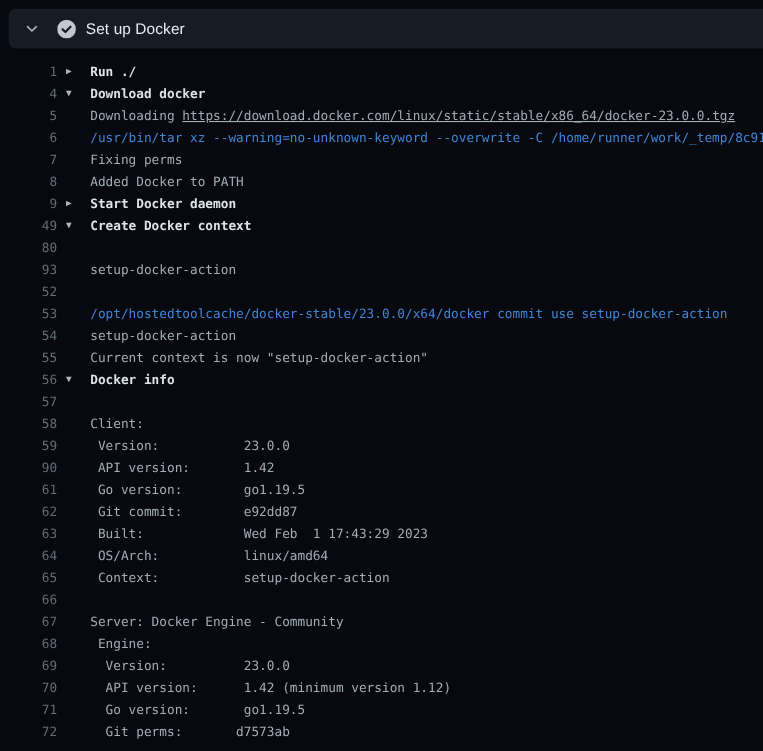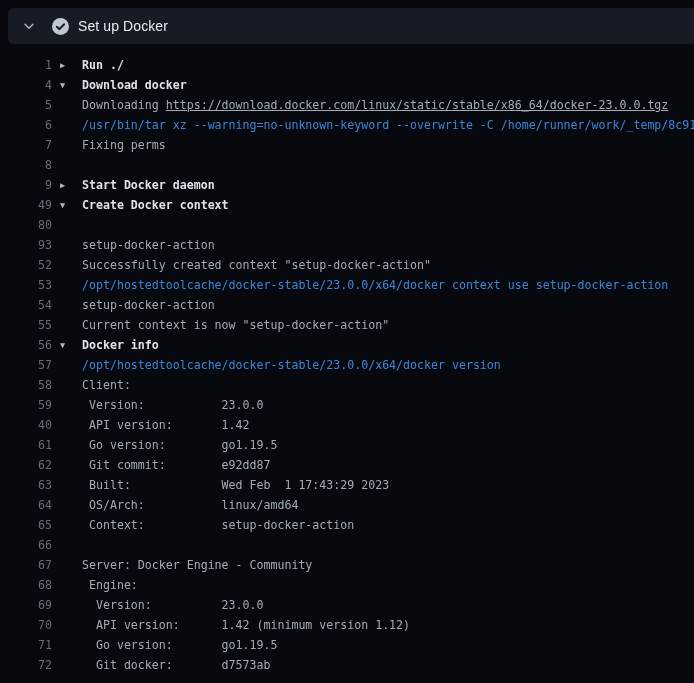--- a/index.html
+++ b/index.html
@@ -87,42 +87,42 @@
     <span class="step-title">Set up Docker</span>
   </div>
 
   <div class="log">
     <div id="rows">
         <div class="row group"><span class="num">1</span><span class="gutter">▶</span><span class="text">Run ./</span></div>
         <div class="row group"><span class="num">4</span><span class="gutter">▼</span><span class="text">Download docker</span></div>
         <div class="row"><span class="num">5</span><span class="gutter"></span><span class="text">Downloading </span><span class="lnk">https://download.docker.com/linux/static/stable/x86_64/docker-23.0.0.tgz</span></div>
         <div class="row cmd"><span class="num">6</span><span class="gutter"></span><span class="text">/usr/bin/tar xz --warning=no-unknown-keyword --overwrite -C /home/runner/work/_temp/8c91</span></div>
         <div class="row"><span class="num">7</span><span class="gutter"></span><span class="text">Fixing perms</span></div>
-        <div class="row"><span class="num">8</span><span class="gutter"></span></div>
+        <div class="row"><span class="num">8</span><span class="gutter"></span><span class="text">Added Docker to PATH</span></div>
         <div class="row group"><span class="num">9</span><span class="gutter">▶</span><span class="text">Start Docker daemon</span></div>
         <div class="row group"><span class="num">49</span><span class="gutter">▼</span><span class="text">Create Docker context</span></div>
         <div class="row cmd"><span class="num">80</span><span class="gutter"></span></div>
         <div class="row"><span class="num">93</span><span class="gutter"></span><span class="text">setup-docker-action</span></div>
-        <div class="row"><span class="num">52</span><span class="gutter"></span><span class="text">Successfully created context "setup-docker-action"</span></div>
-        <div class="row cmd"><span class="num">53</span><span class="gutter"></span><span class="text">/opt/hostedtoolcache/docker-stable/23.0.0/x64/docker context use setup-docker-action</span></div>
+        <div class="row"><span class="num">52</span><span class="gutter"></span></div>
+        <div class="row cmd"><span class="num">53</span><span class="gutter"></span><span class="text">/opt/hostedtoolcache/docker-stable/23.0.0/x64/docker commit use setup-docker-action</span></div>
         <div class="row"><span class="num">54</span><span class="gutter"></span><span class="text">setup-docker-action</span></div>
         <div class="row"><span class="num">55</span><span class="gutter"></span><span class="text">Current context is now "setup-docker-action"</span></div>
         <div class="row group"><span class="num">56</span><span class="gutter">▼</span><span class="text">Docker info</span></div>
-        <div class="row cmd"><span class="num">57</span><span class="gutter"></span><span class="text">/opt/hostedtoolcache/docker-stable/23.0.0/x64/docker version</span></div>
+        <div class="row cmd"><span class="num">57</span><span class="gutter"></span></div>
         <div class="row"><span class="num">58</span><span class="gutter"></span><span class="text">Client:</span></div>
         <div class="row"><span class="num">59</span><span class="gutter"></span><span class="text"> Version:           23.0.0</span></div>
-        <div class="row"><span class="num">40</span><span class="gutter"></span><span class="text"> API version:       1.42</span></div>
+        <div class="row"><span class="num">90</span><span class="gutter"></span><span class="text"> API version:       1.42</span></div>
         <div class="row"><span class="num">61</span><span class="gutter"></span><span class="text"> Go version:        go1.19.5</span></div>
         <div class="row"><span class="num">62</span><span class="gutter"></span><span class="text"> Git commit:        e92dd87</span></div>
         <div class="row"><span class="num">63</span><span class="gutter"></span><span class="text"> Built:             Wed Feb  1 17:43:29 2023</span></div>
         <div class="row"><span class="num">64</span><span class="gutter"></span><span class="text"> OS/Arch:           linux/amd64</span></div>
         <div class="row"><span class="num">65</span><span class="gutter"></span><span class="text"> Context:           setup-docker-action</span></div>
         <div class="row"><span class="num">66</span><span class="gutter"></span><span class="text"></span></div>
         <div class="row"><span class="num">67</span><span class="gutter"></span><span class="text">Server: Docker Engine - Community</span></div>
         <div class="row"><span class="num">68</span><span class="gutter"></span><span class="text"> Engine:</span></div>
         <div class="row"><span class="num">69</span><span class="gutter"></span><span class="text">  Version:          23.0.0</span></div>
         <div class="row"><span class="num">70</span><span class="gutter"></span><span class="text">  API version:      1.42 (minimum version 1.12)</span></div>
         <div class="row"><span class="num">71</span><span class="gutter"></span><span class="text">  Go version:       go1.19.5</span></div>
-        <div class="row"><span class="num">72</span><span class="gutter"></span><span class="text">  Git docker:       d7573ab</span></div>
+        <div class="row"><span class="num">72</span><span class="gutter"></span><span class="text">  Git perms:       d7573ab</span></div>
       </div>
   </div>
 
 </div>
 
 </body></html>

